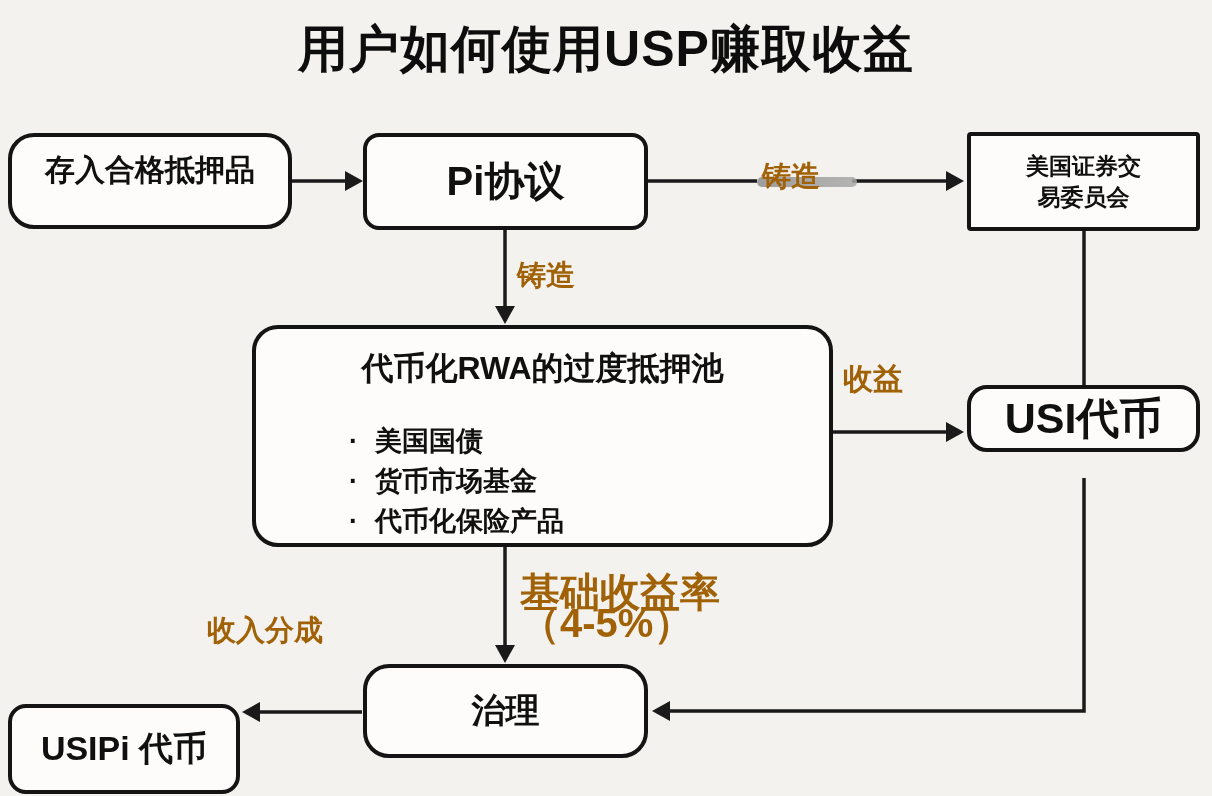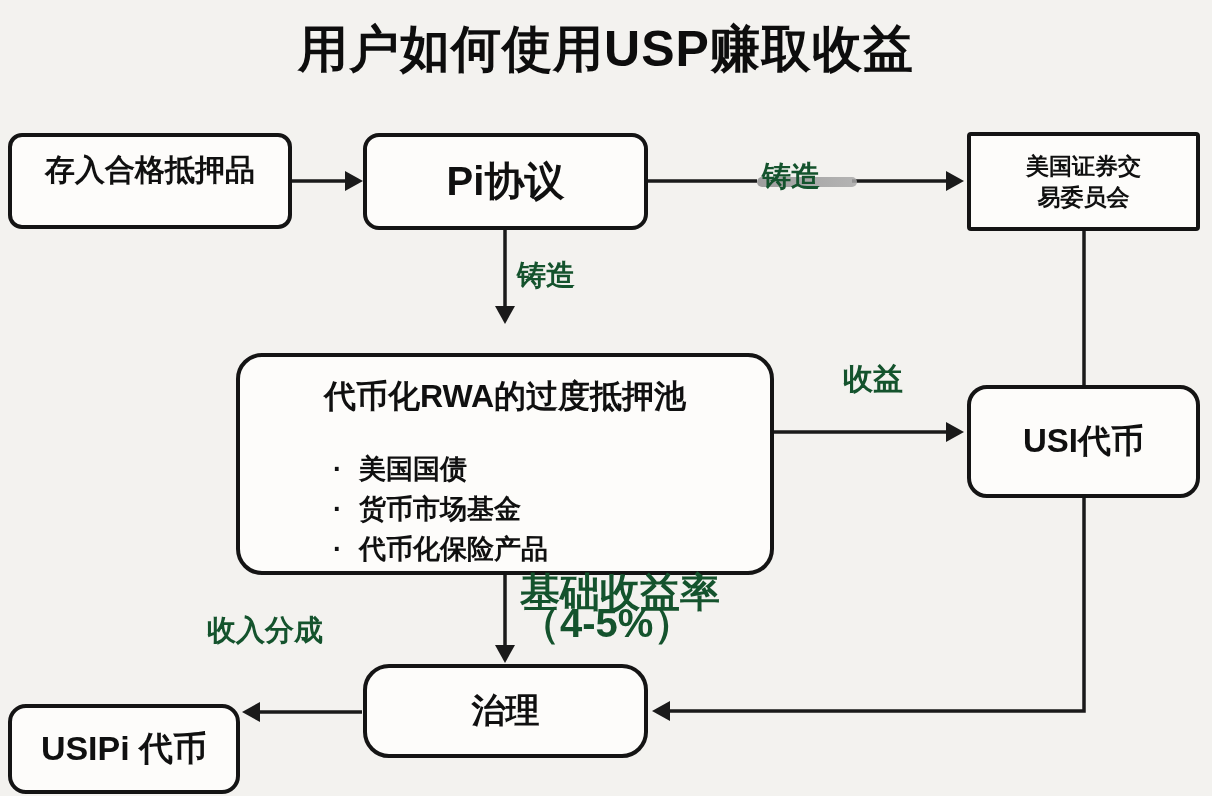--- a/index.html
+++ b/index.html
@@ -24,47 +24,47 @@
     border:4px solid #141414;
     box-sizing:border-box;
     display:flex;align-items:center;justify-content:center;
     text-align:center;
     font-weight:600;
     color:#101010;
   }
   .edge-label{
     position:absolute;
     font-weight:600;
-    color:#14532d;
+    color:#a16207;
     white-space:nowrap;
   }
   .smudge{
     position:absolute;
     left:757px;top:177px;width:100px;height:10px;
     background:linear-gradient(90deg,#8f8f8f,#a9a9a9);
     border-radius:5px;
     opacity:.85;
   }
   
-  #node-deposit{left:8px;top:133px;width:284px;height:96px;border-radius:14px;
+  #node-deposit{left:8px;top:133px;width:284px;height:96px;border-radius:26px;
     font-size:30px;align-items:flex-start;padding-top:13px;}
   #node-pi{left:363px;top:133px;width:285px;height:97px;border-radius:16px;font-size:40px;}
   #node-sec{left:967px;top:132px;width:233px;height:99px;border-radius:4px;
     font-size:23px;line-height:31px;white-space:pre-line;}
-  #node-pool{left:236px;top:325px;width:538px;height:222px;border-radius:26px;
-    display:block;text-align:left;margin-top:28px;}
+  #node-pool{left:252px;top:325px;width:581px;height:222px;border-radius:26px;
+    display:block;text-align:left;}
   #node-pool .pool-title{
     text-align:center;font-size:32px;font-weight:600;margin-top:18px;
   }
   #node-pool .pool-list{
     margin-top:30px;margin-left:93px;font-size:27px;font-weight:600;
   }
   #node-pool .pool-item{display:flex;align-items:center;height:40px;}
   #node-pool .bullet{width:26px;display:inline-block;text-align:left;}
-  #node-usi{left:967px;top:385px;width:233px;height:113px;border-radius:20px;font-size:33px;}
+  #node-usi{left:967px;top:385px;width:233px;height:67px;border-radius:20px;font-size:43px;}
   #node-gov{left:363px;top:664px;width:285px;height:94px;border-radius:26px;font-size:34px;}
   #node-usipi{left:8px;top:704px;width:232px;height:90px;border-radius:18px;font-size:34px;}
   #page-title{
     position:absolute;left:0;top:16px;width:1212px;
     text-align:center;font-size:50px;font-weight:700;color:#0d0d0d;
     letter-spacing:1px;
   }
   #label-mint-right{left:762px;top:157px;font-size:29px;}
   #label-mint-down{left:517px;top:256px;font-size:29px;}
   #label-yield{left:843px;top:359px;font-size:30px;}

